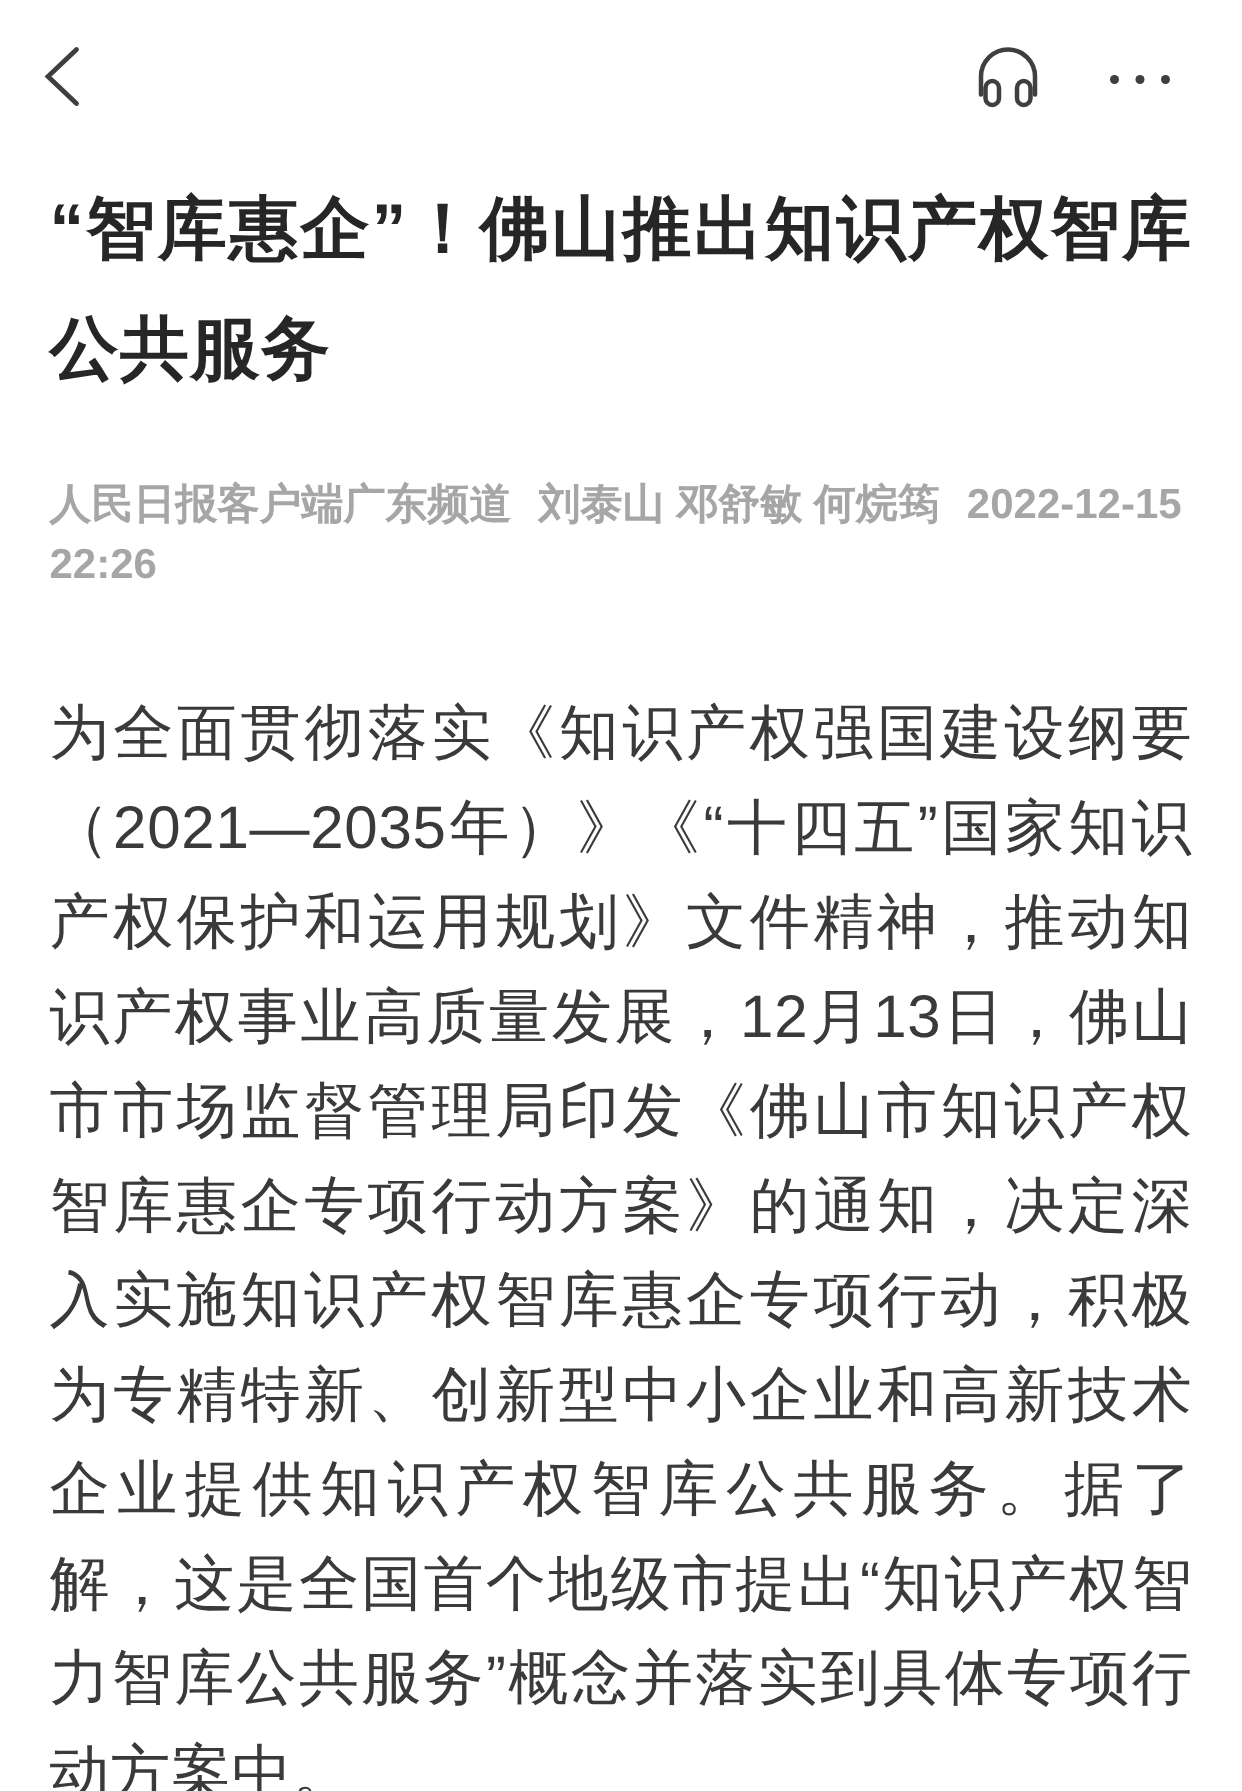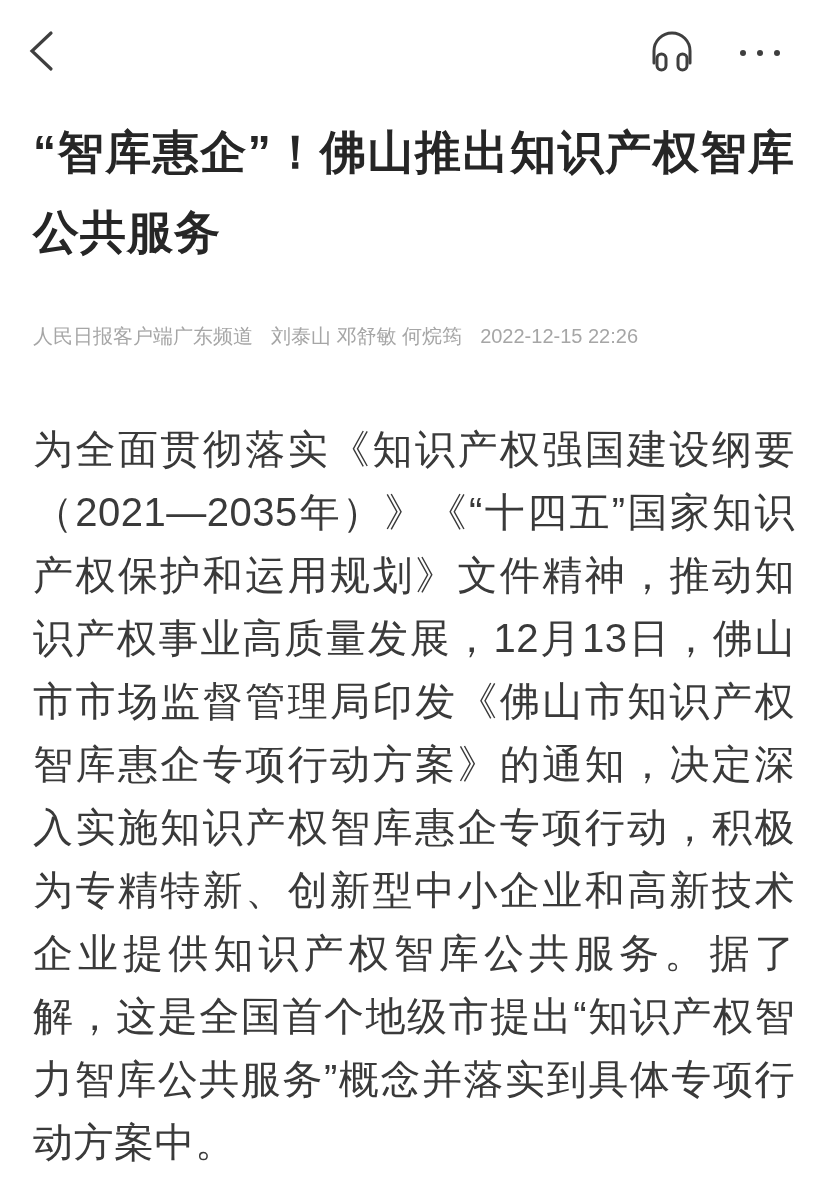--- a/index.html
+++ b/index.html
@@ -24,22 +24,22 @@
 
   
   .article-title {
     margin: 12px 33px 0 33px;
     font-size: 46px; line-height: 80px; font-weight: 700;
     color: #262626; letter-spacing: 1px;
     text-align: justify;
   }
   .meta {
     margin: 44px 33px 0 33px;
-    font-size: 20px; line-height: 40px;
-    color: #a6a6a6; font-weight: 400;
+    font-size: 28px; line-height: 40px;
+    color: #a6a6a6; font-weight: 700;
   }
   .meta .authors  { margin-left: 18px; }
   .meta .datetime { margin-left: 18px; }
   .meta .views    { display: block; }
   .body-text {
     margin: 62px 33px 0 33px;
     font-size: 40px; line-height: 63px;
     color: #3a3a3a; letter-spacing: 0.5px;
     text-align: justify;
     text-justify: inter-ideograph;

